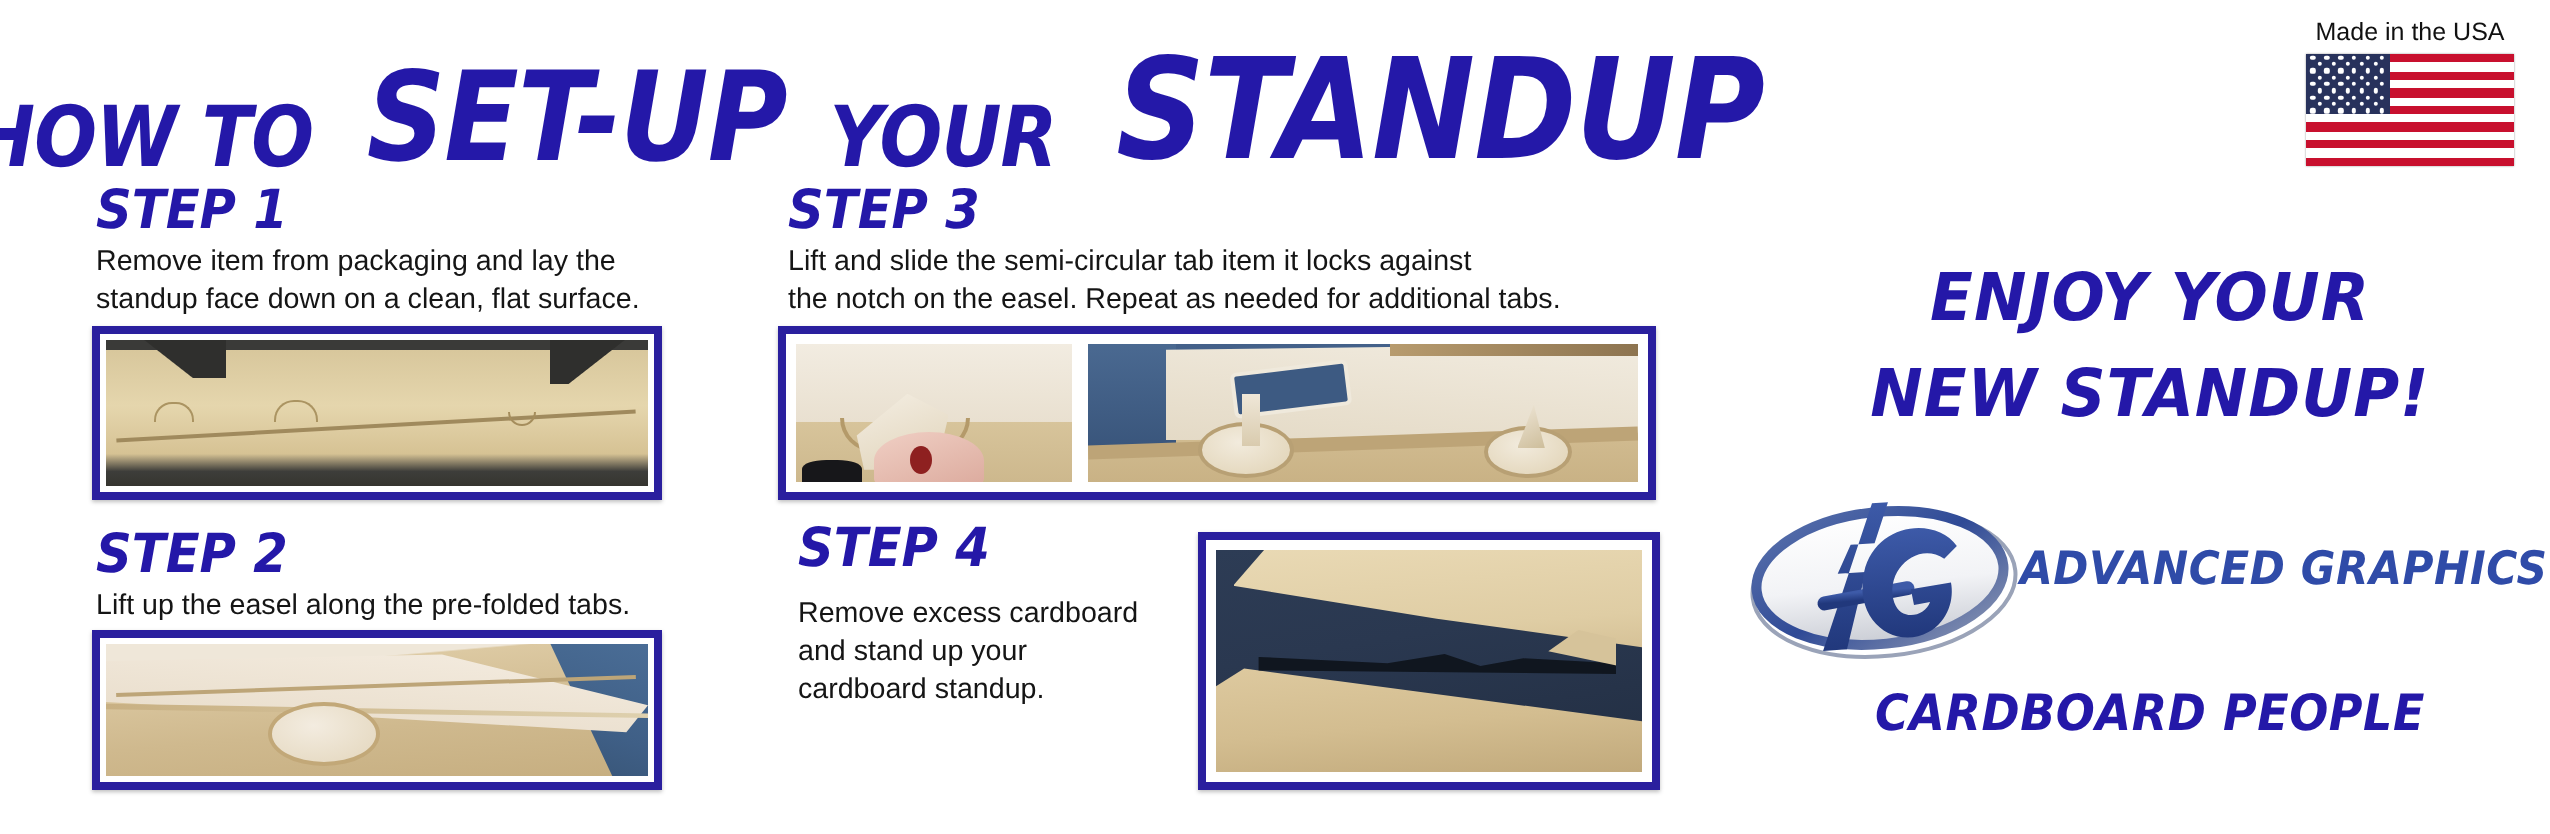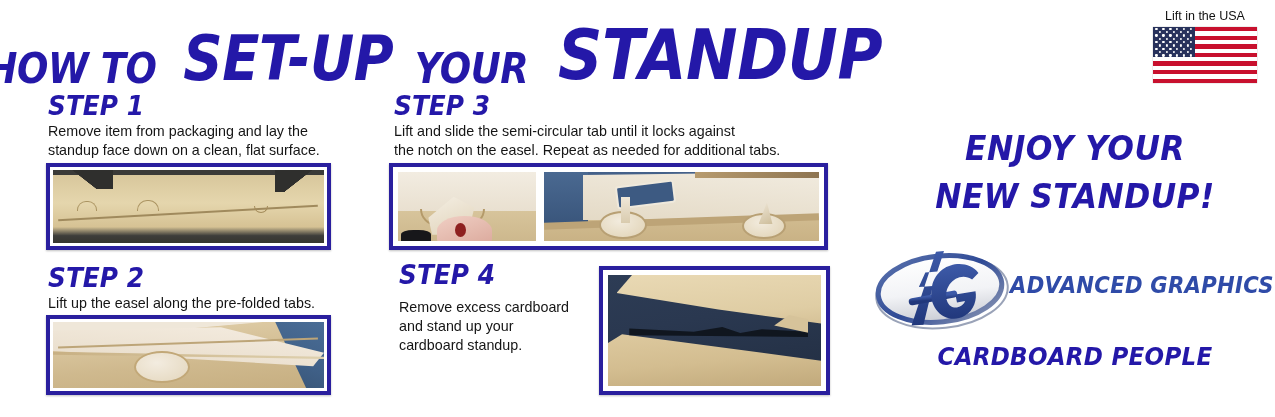--- a/index.html
+++ b/index.html
@@ -235,21 +235,21 @@
   <span class="ht small">HOW TO</span>
   <span class="sp"></span>
   <span class="ht big">SET-UP</span>
   <span class="sp"></span>
   <span class="ht small">YOUR</span>
   <span class="sp"></span>
   <span class="ht xbig">STANDUP</span>
 </div>
 
 <div class="abs" style="left:1146px; top:9px; width:118px;">
-  <div id="usa-text">Lift in the USA</div>
+  <div id="usa-text">Made in the USA</div>
   <div class="flag" id="usa-flag" style="margin:4px auto 0; width:104px; height:56px; background:#ffffff;">
     <div class="stripes" id="flag-stripes">
         <i style="top: 0%;"></i>
         <i style="top: 15.3846%;"></i>
         <i style="top: 30.7692%;"></i>
         <i style="top: 46.1538%;"></i>
         <i style="top: 61.5385%;"></i>
         <i style="top: 76.9231%;"></i>
         <i style="top: 92.3077%;"></i>
       </div>
@@ -328,21 +328,21 @@
   <div class="photo ph2">
     <div class="carpet"></div>
       <div class="easel"></div>
       <div class="easelEdge"></div>
     <div class="disc"></div>
       <div class="fold"></div>
   </div>
 </div>
 
 <div class="abs step-title" style="left:394px; top:92px;">STEP 3</div>
-<div class="abs step-body" style="left:394px; top:122px; width:440px;">Lift and slide the semi-circular tab until it locks against
+<div class="abs step-body" style="left:394px; top:122px; width:440px;">Lift and slide the semi-circular tab item it locks against
 the notch on the easel.  Repeat as needed for additional tabs.</div>
 <div class="abs frame" style="left:389px; top:163px; width:439px; height:87px;">
   <div class="photo ph3a inner-edge" style="flex:0 0 142px;">
     <div class="board"></div>
       <div class="slot"></div>
       <div class="tab"></div>
     <div class="hand"></div>
       <div class="nail"></div>
       <div class="dark"></div>
   </div>

